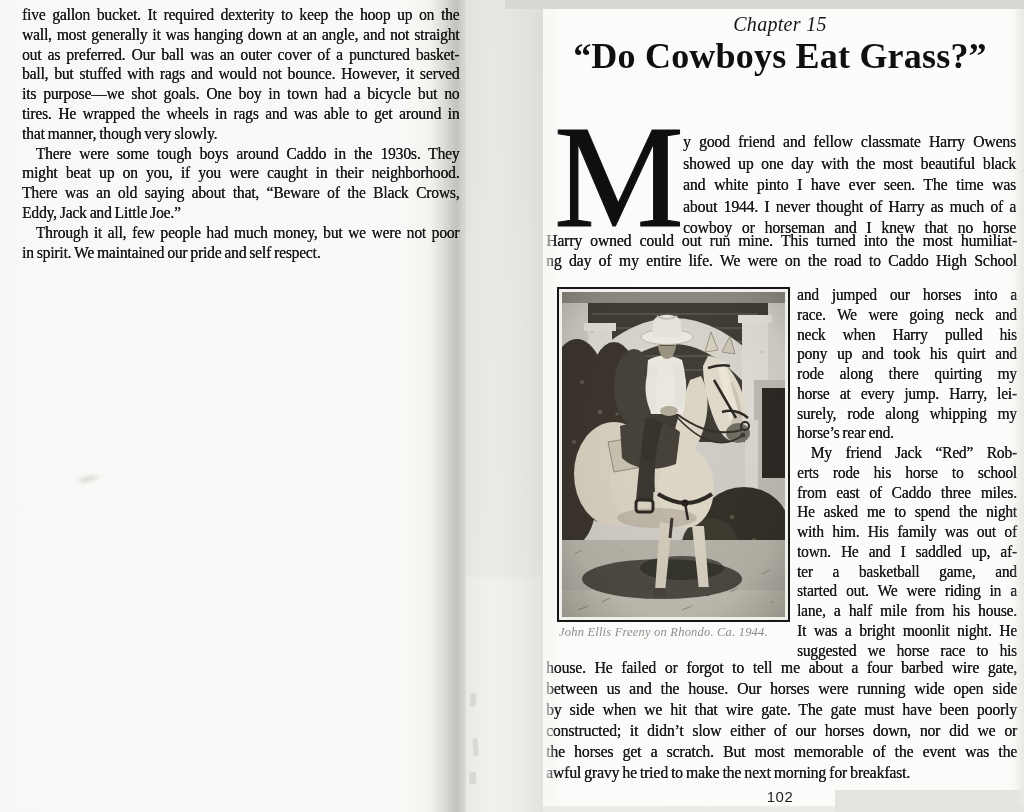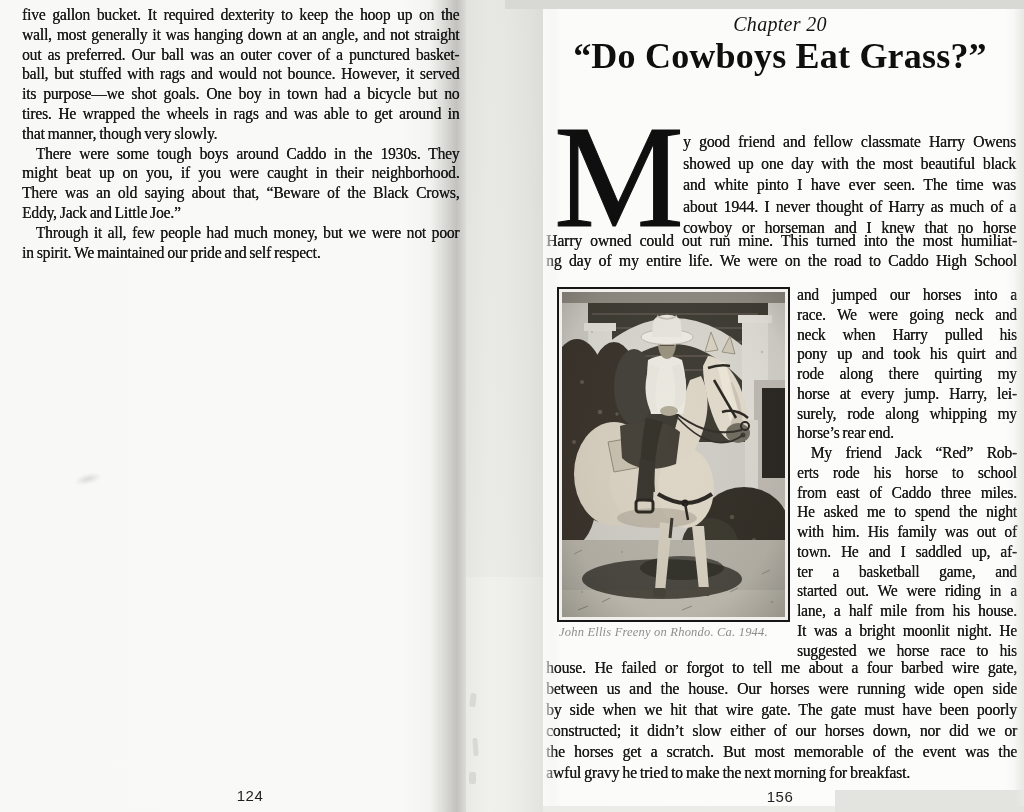--- a/index.html
+++ b/index.html
@@ -95,32 +95,31 @@
         <div class="tline noj">that manner, though very slowly.</div>
         <div class="tline ind">There were some tough boys around Caddo in the 1930s. They</div>
         <div class="tline">might beat up on you, if you were caught in their neighborhood.</div>
         <div class="tline">There was an old saying about that, “Beware of the Black Crows,</div>
         <div class="tline noj">Eddy, Jack and Little Joe.”</div>
         <div class="tline ind">Through it all, few people had much money, but we were not poor</div>
         <div class="tline noj">in spirit. We maintained our pride and self respect.</div>
       </div>
     <div class="lp-smudge"></div>
     <div class="lp-edge-shade"></div>
-    <div class="pagenum" id="lp-num">124</div>
   </div>
 
   <div id="gutter">
     <div class="g-top"></div>
     <div class="g-mark" style="left:4px;top:693px;width:6px;height:14px;transform:rotate(6deg);"></div>
     <div class="g-mark" style="left:7px;top:738px;width:5px;height:18px;transform:rotate(-4deg);"></div>
     <div class="g-mark" style="left:3px;top:772px;width:7px;height:12px;"></div>
   </div>
 
   <div id="page-right">
-    <div class="rp-chapter">Chapter 20</div>
+    <div class="rp-chapter">Chapter 15</div>
     <div class="rp-title">“Do Cowboys Eat Grass?”</div>
 
     <div class="dropcap">M</div>
 
     <div class="rp-intro">
         <div class="tline">y good friend and fellow classmate Harry Owens</div>
         <div class="tline">showed up one day with the most beautiful black</div>
         <div class="tline">and white pinto I have ever seen. The time was</div>
         <div class="tline">about 1944. I never thought of Harry as much of a</div>
         <div class="tline">cowboy or horseman and I knew that no horse</div>
@@ -295,21 +294,21 @@
 
     <div class="rp-bottom">
         <div class="tline">house. He failed or forgot to tell me about a four barbed wire gate,</div>
         <div class="tline">between us and the house. Our horses were running wide open side</div>
         <div class="tline">by side when we hit that wire gate. The gate must have been poorly</div>
         <div class="tline">constructed; it didn’t slow either of our horses down, nor did we or</div>
         <div class="tline">the horses get a scratch. But most memorable of the event was the</div>
         <div class="tline noj">awful gravy he tried to make the next morning for breakfast.</div>
       </div>
 
-    <div class="pagenum" id="rp-num">156</div>
+    <div class="pagenum" id="rp-num">102</div>
 
     <div class="rp-fade"></div>
   </div>
 
   <div class="scan-top"></div>
   <div class="scan-br"></div>
   <div class="scan-bstrip"></div>
   <div class="rp-right-edge"></div>
 
 </div>

